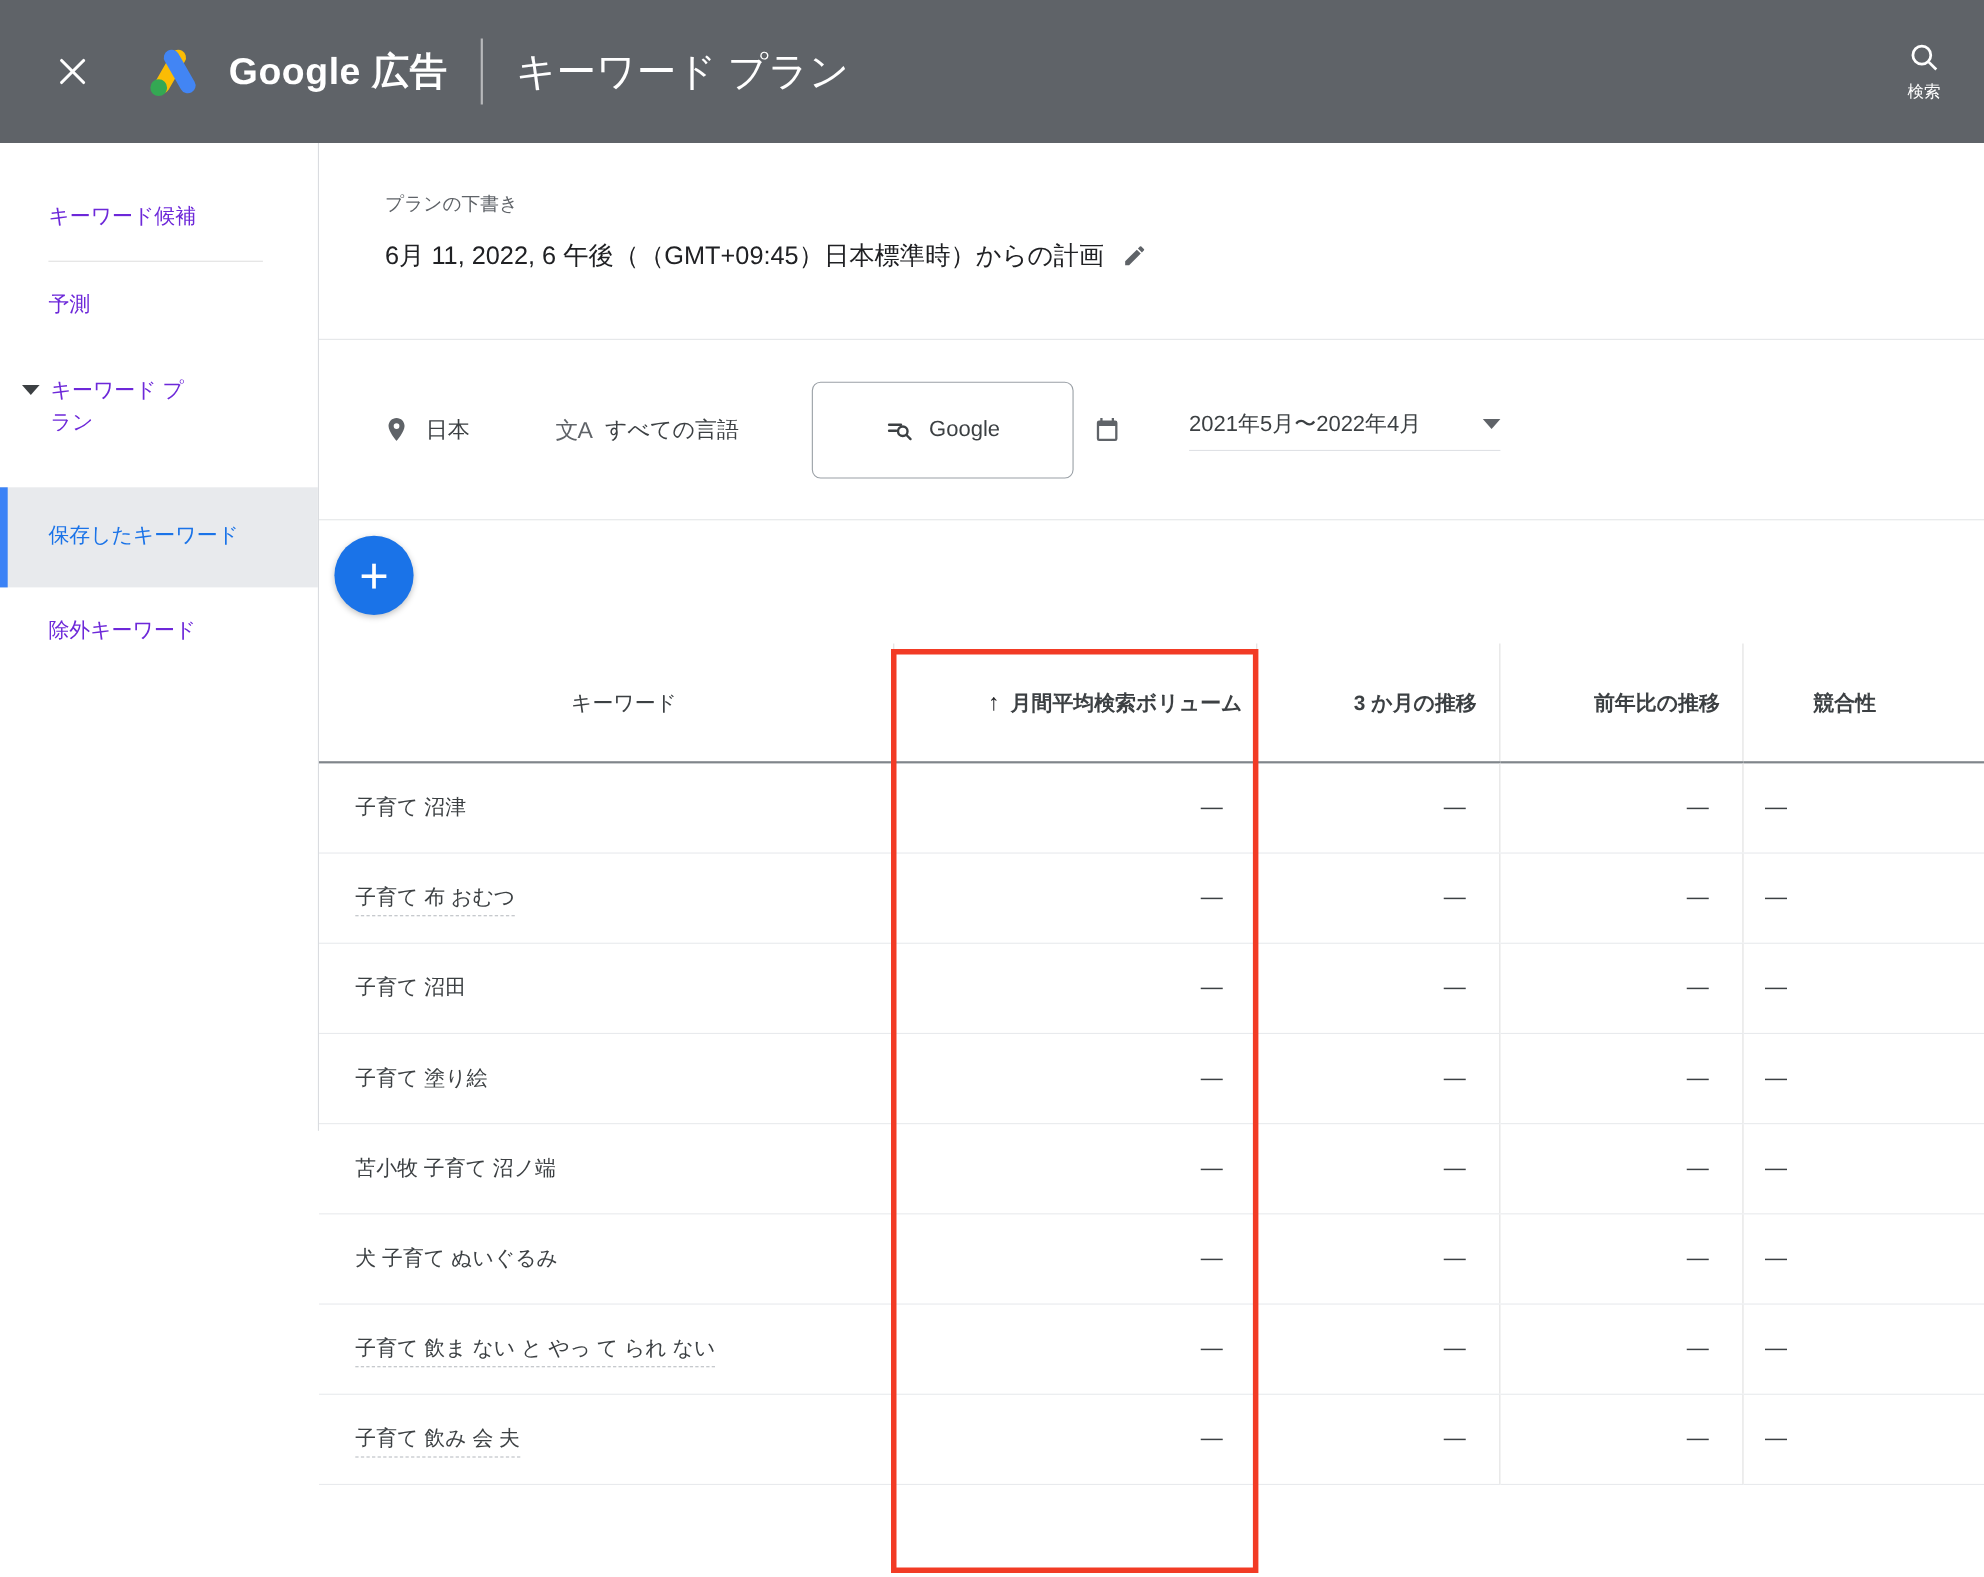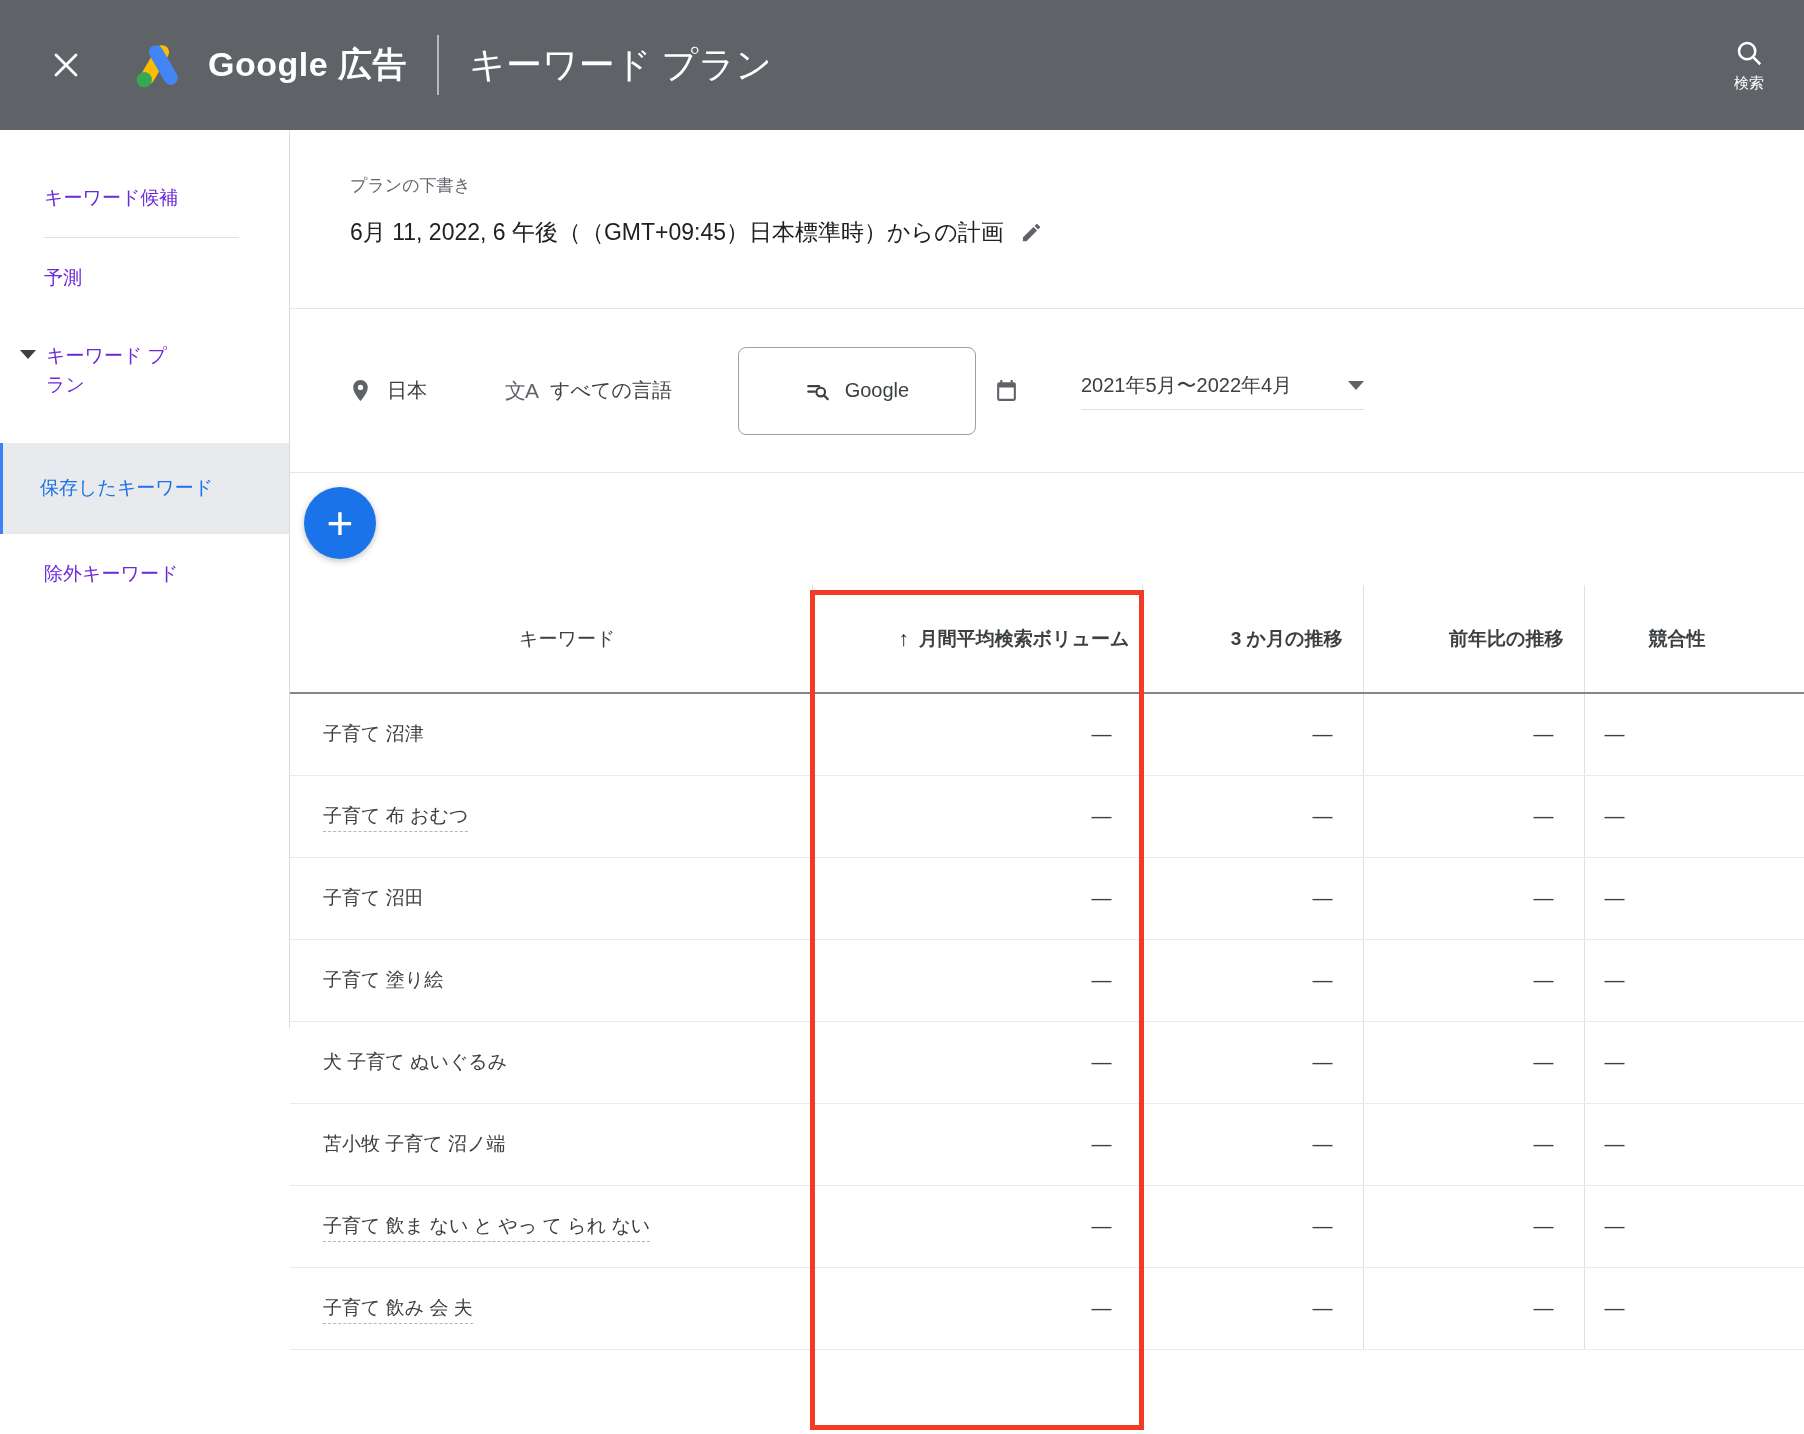--- a/index.html
+++ b/index.html
@@ -30,21 +30,21 @@
   }
   .sb-item { padding:26px 20px 24px 44px; font-size:19px; color:#6d28d9; cursor:pointer; line-height:1.5; }
   .sb-div { border-top:1px solid #e0e0e0; margin:0 50px 0 44px; }
   .sb-item.kwplan { display:flex; align-items:flex-start; padding-left:20px; }
   .sb-item.kwplan .txt { width:140px; margin-left:10px; }
   .caret-down {
     width:0; height:0; border-left:8px solid transparent; border-right:8px solid transparent;
     border-top:9px solid #3c4043; margin-top:8px;
   }
   .sb-item.selected {
-    background:#e8eaed; border-left:3px solid #3b82f6; color:#1a73e8;
+    background:#e8eaed; border-left:7px solid #3b82f6; color:#1a73e8;
     padding:31px 18px 31px 37px; margin-top:20px; font-size:19px;
   }
 
   
   .main { position:absolute; top:130px; left:290px; right:0; bottom:0; background:#fff; }
 
   .plan-head { padding:44px 0 60px 60px; border-bottom:1px solid #e4e6e8; }
   .plan-label { font-size:17px; color:#5f6368; }
   .plan-title-row { display:flex; align-items:center; margin-top:20px; }
   .plan-title { font-size:23px; color:#202124; }
@@ -264,28 +264,28 @@
             <td class="c-comp">—</td>
           </tr>
           <tr>
             <td class="c-kw"><span class="kw">子育て 塗り絵</span></td>
             <td class="c-num">—</td>
             <td class="c-num">—</td>
             <td class="c-num">—</td>
             <td class="c-comp">—</td>
           </tr>
           <tr>
+            <td class="c-kw"><span class="kw">苫小牧 子育て 沼ノ端</span></td>
+            <td class="c-num">—</td>
+            <td class="c-num">—</td>
+            <td class="c-num">—</td>
+            <td class="c-comp">—</td>
+          </tr>
+          <tr>
             <td class="c-kw"><span class="kw">犬 子育て ぬいぐるみ</span></td>
-            <td class="c-num">—</td>
-            <td class="c-num">—</td>
-            <td class="c-num">—</td>
-            <td class="c-comp">—</td>
-          </tr>
-          <tr>
-            <td class="c-kw"><span class="kw">苫小牧 子育て 沼ノ端</span></td>
             <td class="c-num">—</td>
             <td class="c-num">—</td>
             <td class="c-num">—</td>
             <td class="c-comp">—</td>
           </tr>
           <tr>
             <td class="c-kw"><span class="kw spell">子育て 飲ま ない と やっ て られ ない</span></td>
             <td class="c-num">—</td>
             <td class="c-num">—</td>
             <td class="c-num">—</td>

